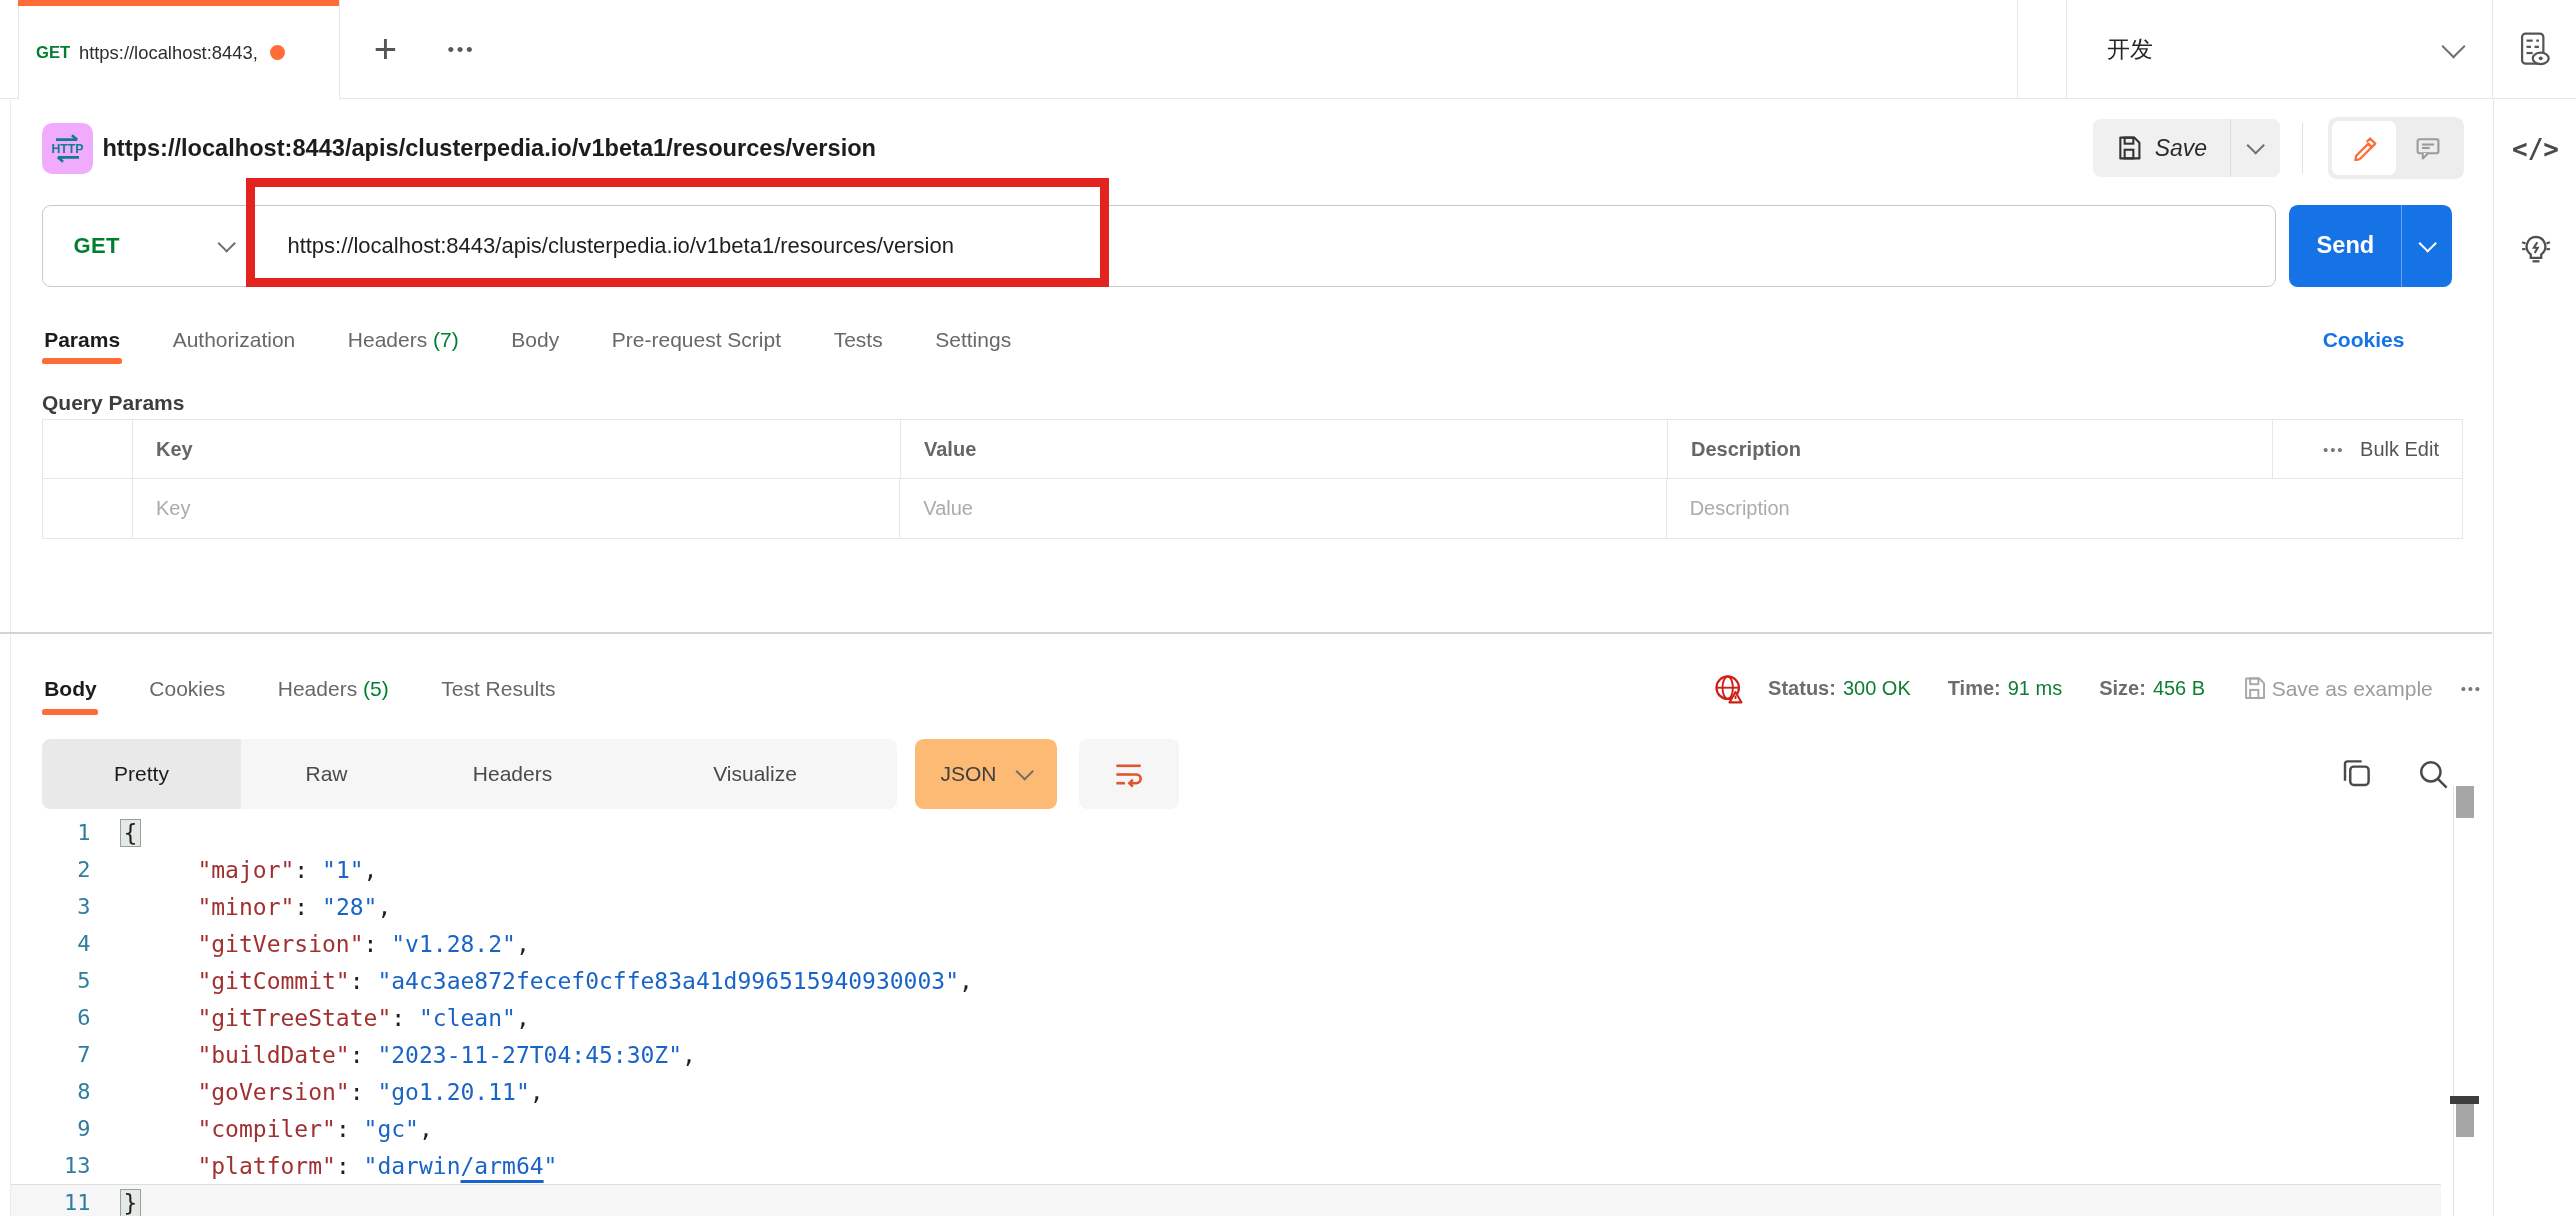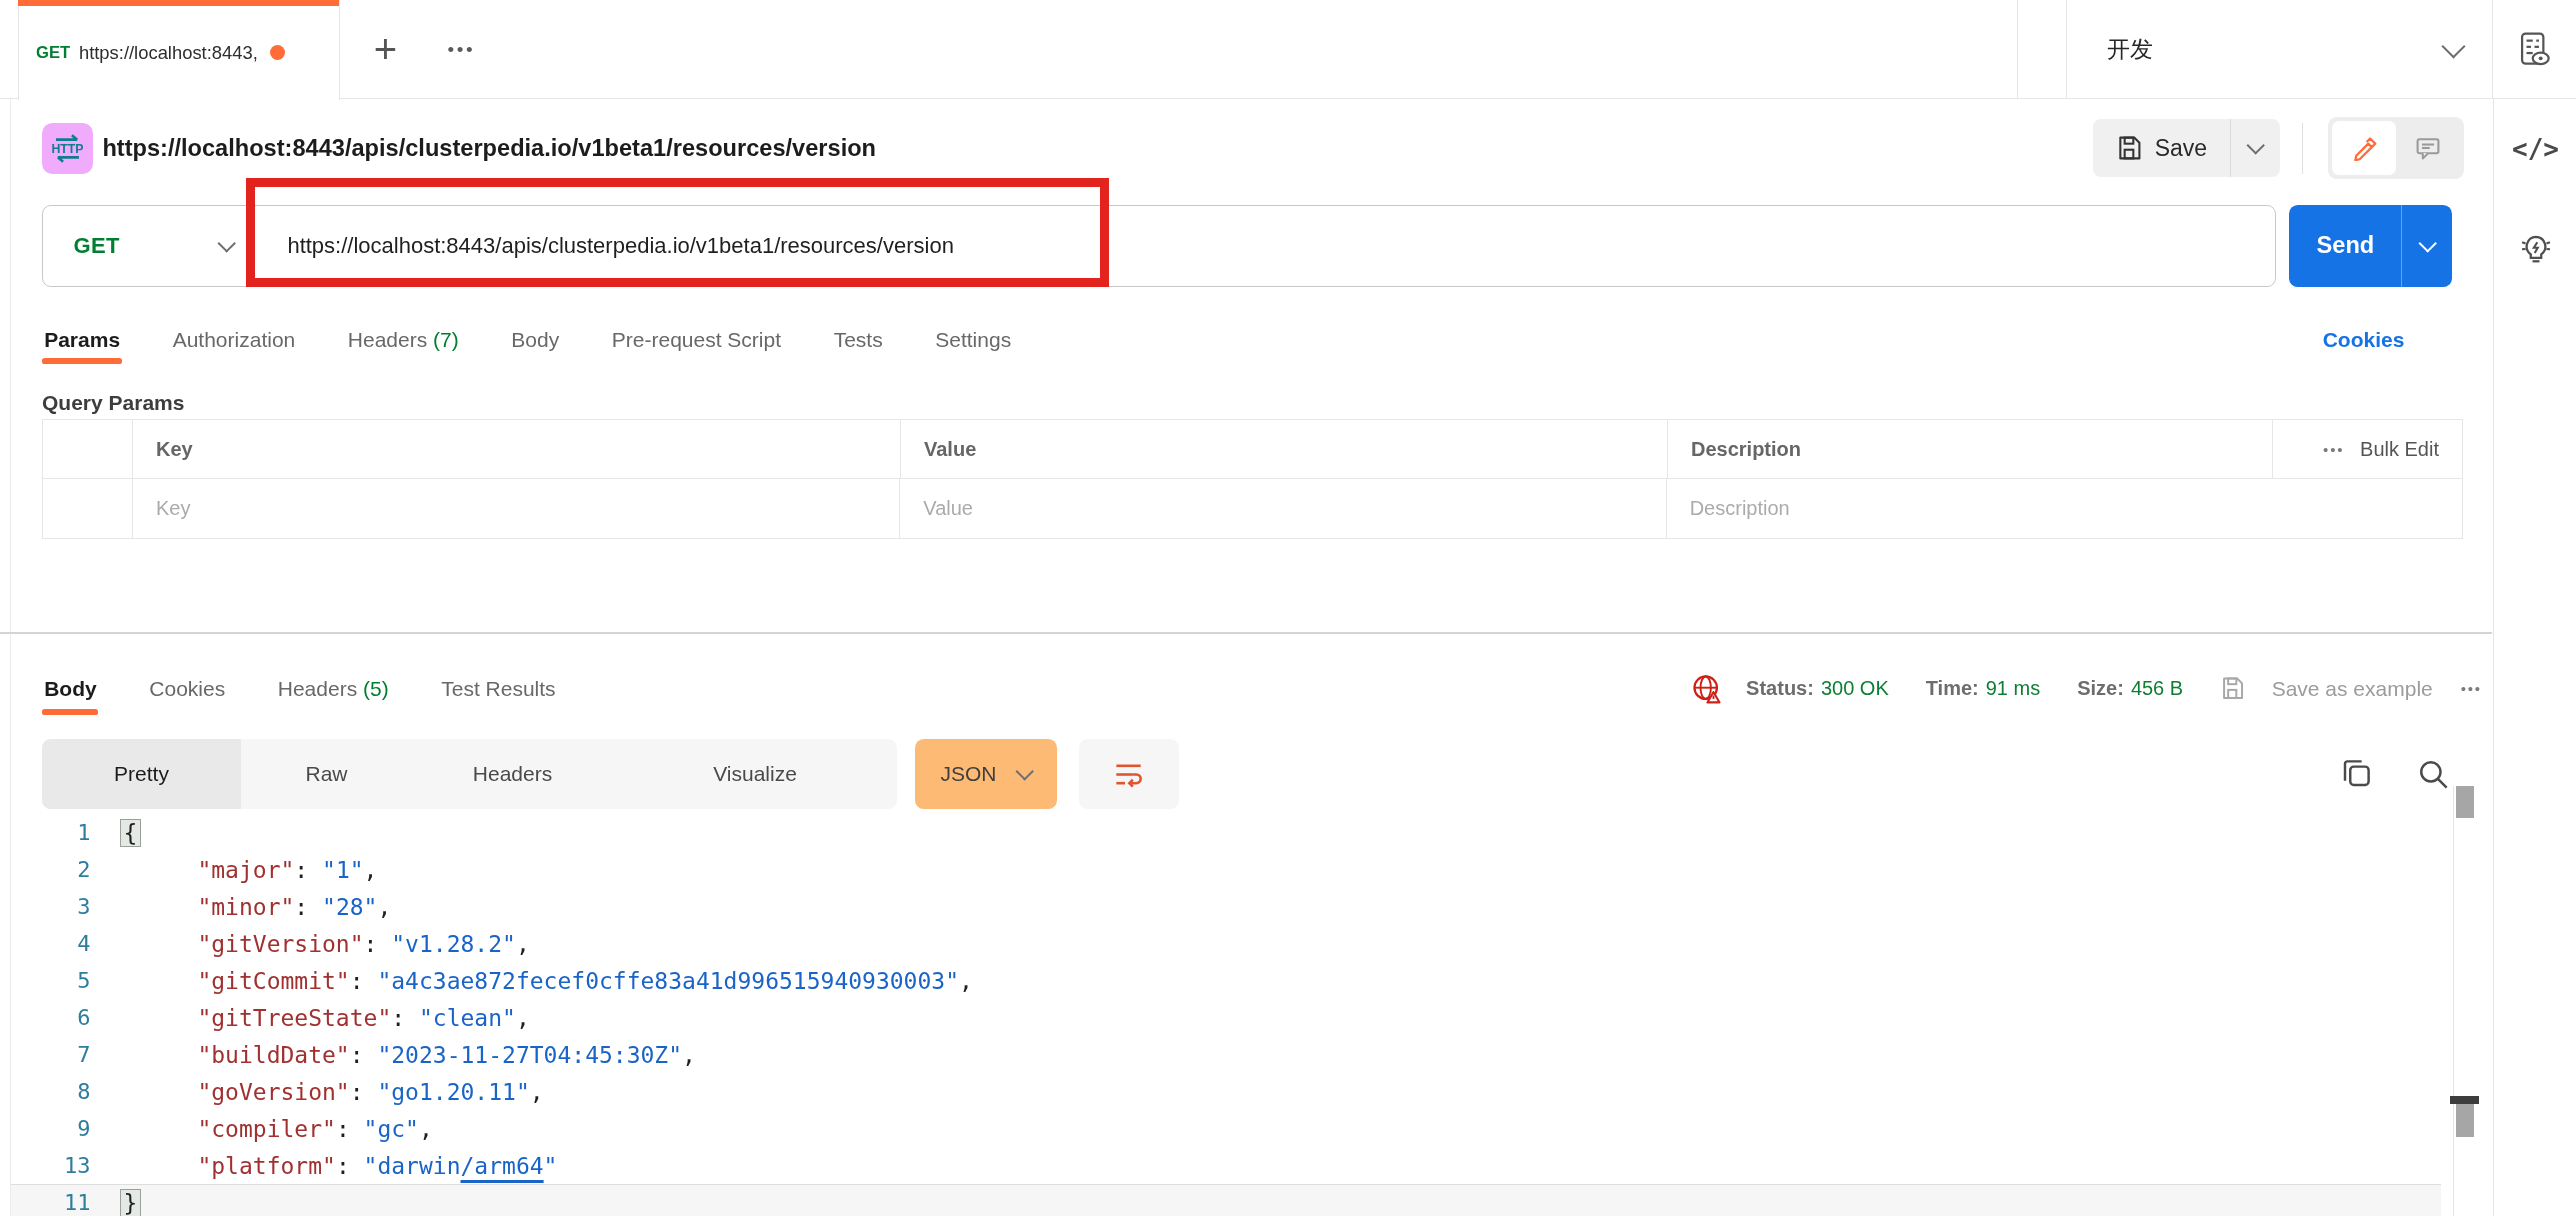--- a/index.html
+++ b/index.html
@@ -31,21 +31,21 @@
   .quicklook{position:absolute;left:2493px;top:0;width:83px;height:99px;display:flex;
              align-items:center;justify-content:center;}
 
   
   .req-header{position:absolute;left:11.4px;top:99px;width:2481px;height:98px;display:flex;
               align-items:center;padding-left:31px;box-sizing:border-box;}
   .http-icon{width:51px;height:51px;border-radius:10.5px;background:#f0abfc;display:flex;
              align-items:center;justify-content:center;margin-right:9px;flex:none;}
   .req-title{font-size:23.6px;font-weight:700;color:#1c1c1c;}
   .req-actions{margin-left:auto;display:flex;align-items:center;margin-right:28px;}
-  .save-group{display:flex;height:58px;background:#f0f0f0;border-radius:7.9px;overflow:hidden;align-items:stretch;}
+  .save-group{display:flex;height:58px;background:#f0f0f0;border-radius:7.9px;overflow:hidden;align-items:stretch;font-style:italic;}
   .save-main{display:flex;align-items:center;gap:13px;padding:0 23px;font-size:23px;color:#2a2a2a;}
   .save-caret{width:49px;display:flex;align-items:center;justify-content:center;border-left:0.9px solid #dcdcdc;}
   .save-caret .chev,.json-pill .chev,.method .chev,.send-caret .chev{width:11.4px;height:11.4px;border-width:2.2px;}
   .vdiv{width:0.9px;height:51px;background:#e0e0e0;margin:0 22px 0 22px;}
   .seg{display:flex;background:#ededed;border-radius:8.8px;padding:4.4px;margin-left:2.6px;}
   .seg-btn{width:64px;height:54px;display:flex;align-items:center;justify-content:center;border-radius:7px;}
   .seg-btn.active{background:#fff;}
 
   
   .url-row{position:absolute;left:11.4px;top:197px;width:2481px;height:101px;}
@@ -95,21 +95,21 @@
   
   .splitter{position:absolute;left:0;top:632px;width:2492px;height:1.8px;background:#d4d4d4;}
 
   
   .res-tabs{position:absolute;left:11.4px;top:648px;width:2481px;height:81px;}
   .res-tabs .tab-underline{bottom:3.5px;}
   .res-meta{margin-left:auto;display:flex;align-items:center;margin-right:10.5px;}
   .meta-pair{font-size:20px;white-space:nowrap;margin-right:37px;}
   .meta-label{color:#6d6d6d;font-weight:bold;}
   .meta-value{color:#0e7e33;margin-left:7px;}
-  .save-example{display:flex;align-items:center;gap:27px;color:#9c9c9c;font-size:21px;margin-right:28px;}
+  .save-example{display:flex;align-items:center;gap:5px;color:#9c9c9c;font-size:21px;margin-right:28px;}
   .globe{margin-right:23px;display:flex;}
 
   
   .res-toolbar{position:absolute;left:42px;top:739px;width:2421px;height:70px;display:flex;align-items:center;}
   .view-group{display:flex;height:70px;background:#f6f6f6;border-radius:8.8px;overflow:hidden;}
   .view-btn{display:flex;align-items:center;justify-content:center;font-size:21px;color:#4a4a4a;}
   .view-btn.w1{width:199px;}.view-btn.w2{width:171px;}.view-btn.w3{width:201px;}.view-btn.w4{width:284px;}
   .view-btn.active{background:#e9e9e9;color:#1c1c1c;}
   .json-pill{margin-left:17.5px;height:70px;background:#fdba74;border-radius:8.8px;display:flex;
              align-items:center;padding:0 26px;gap:21px;font-size:21px;color:#3f3f3f;}

